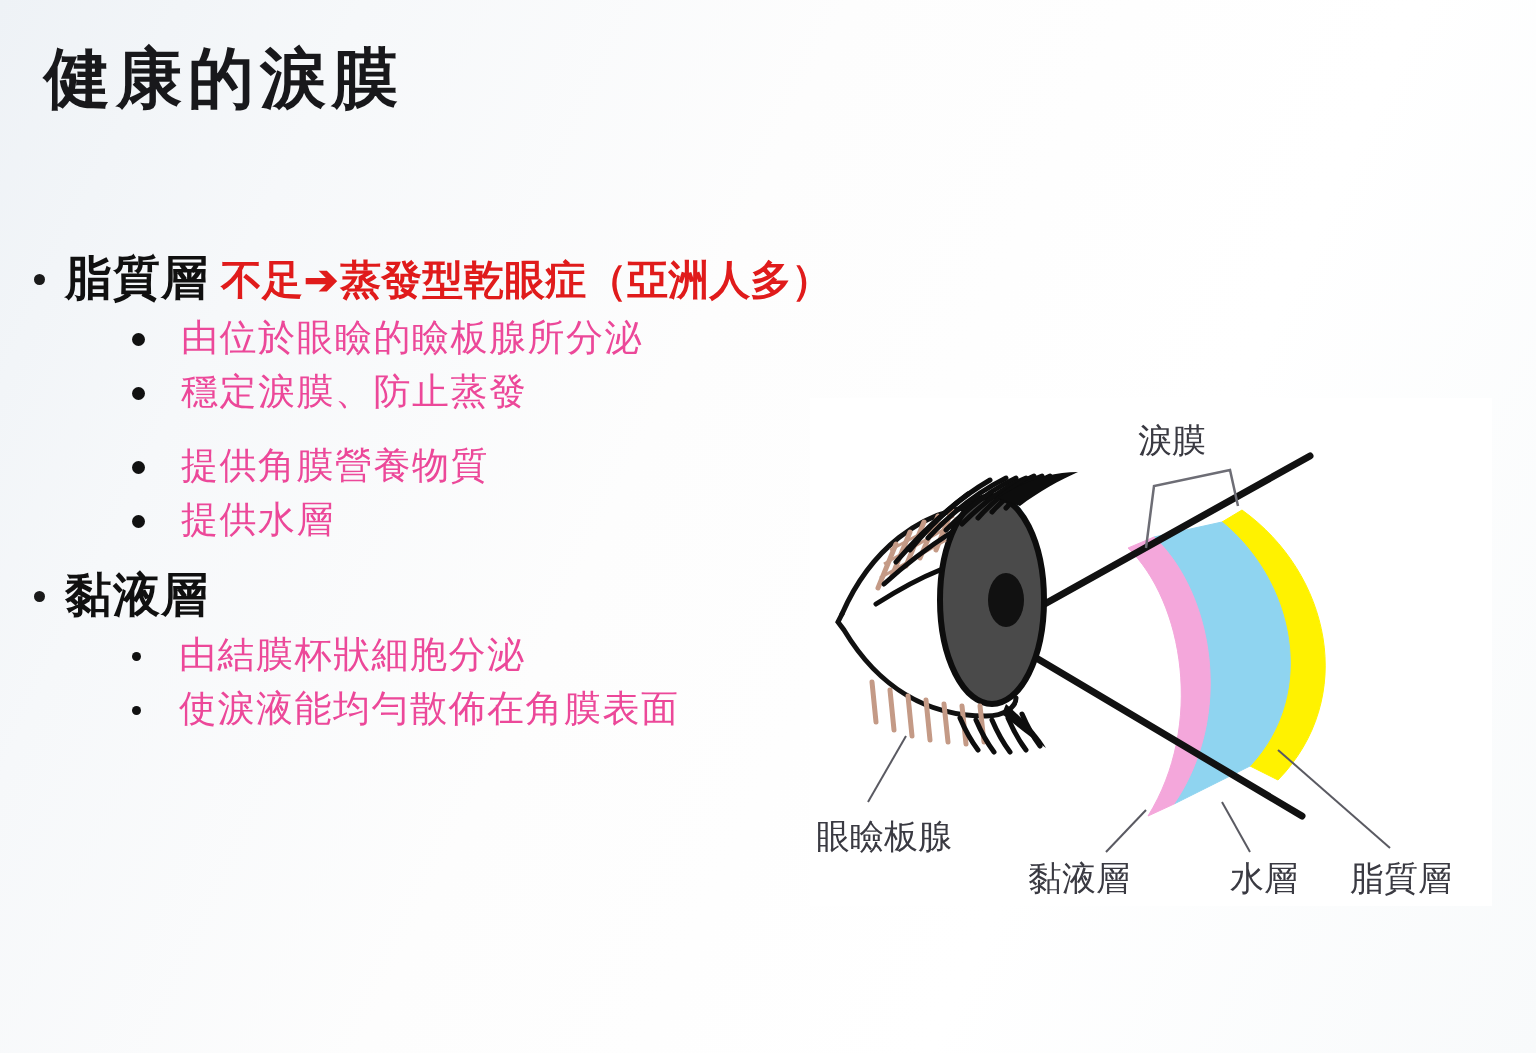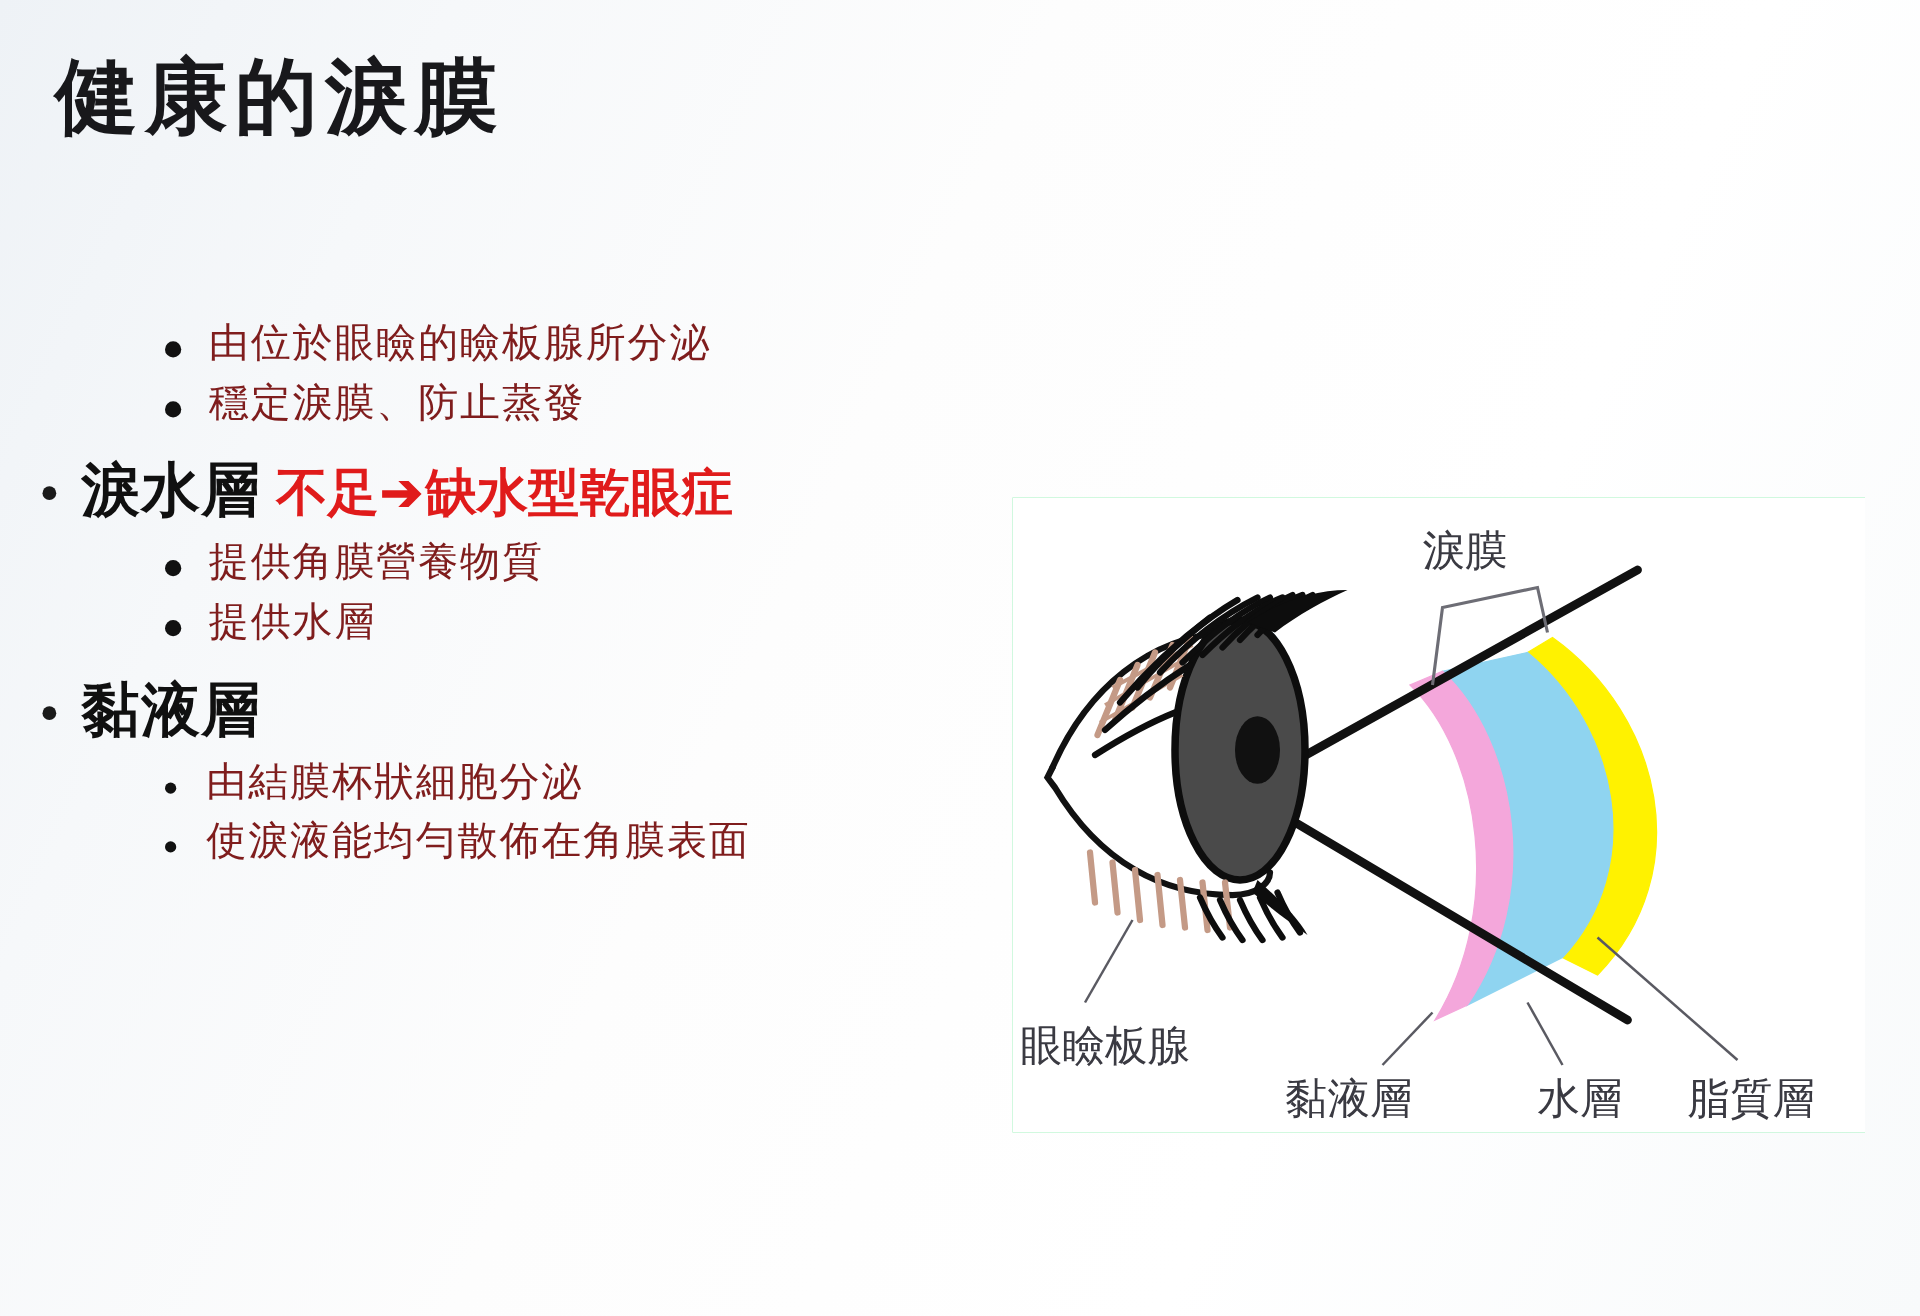--- a/index.html
+++ b/index.html
@@ -89,24 +89,25 @@
   .lvl2 .dot {
     flex: 0 0 auto;
     width: 13px;
     height: 13px;
     border-radius: 50%;
     background: #111111;
     margin-top: 19px;
     margin-right: 22px;
   }
   .lvl2 .txt {
-    font-size: 32px;
+    font-size: 37px;
     line-height: 1.3;
-    color: #7f1d1d;
+    color: #ec4899;
     letter-spacing: 1.5px;
+    margin-left: 14px;
   }
 
   .lvl2.small .dot {
     width: 9px;
     height: 9px;
     margin-top: 21px;
     margin-right: 24px;
   }
 
   .group-gap { height: 14px; }
@@ -128,37 +129,37 @@
 </style>
 </head>
 <body>
 
 <div id="slide">
 
   <div class="slide-title">健康的淚膜</div>
 
   <div class="body-outline">
 
+    <div class="lvl1">
+      <span class="dot"></span>
+      <span class="txt">
+        <span>脂質層</span><span class="red">不足</span><span class="arrow">➔</span><span class="red" style="margin-left:0">蒸發型乾眼症（亞洲人多）</span>
+      </span>
+    </div>
     <div class="lvl2">
       <span class="dot"></span>
       <span class="txt">由位於眼瞼的瞼板腺所分泌</span>
     </div>
     <div class="lvl2">
       <span class="dot"></span>
       <span class="txt">穩定淚膜、防止蒸發</span>
     </div>
 
     <div class="group-gap"></div>
 
-    <div class="lvl1">
-      <span class="dot"></span>
-      <span class="txt">
-        <span>淚水層</span><span class="red">不足</span><span class="arrow">➔</span><span class="red" style="margin-left:0">缺水型乾眼症</span>
-      </span>
-    </div>
     <div class="lvl2">
       <span class="dot"></span>
       <span class="txt">提供角膜營養物質</span>
     </div>
     <div class="lvl2">
       <span class="dot"></span>
       <span class="txt">提供水層</span>
     </div>
 
     <div class="group-gap"></div>

